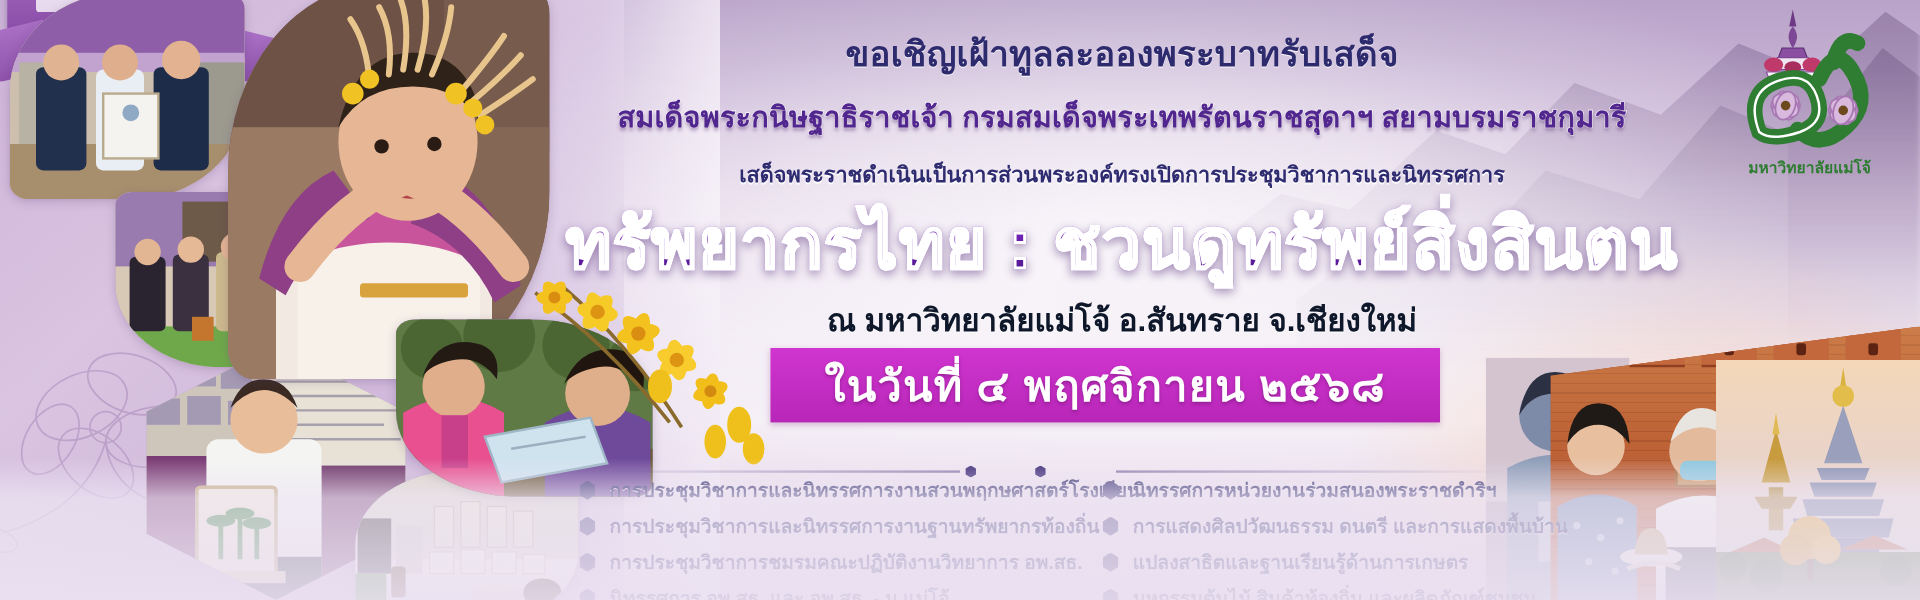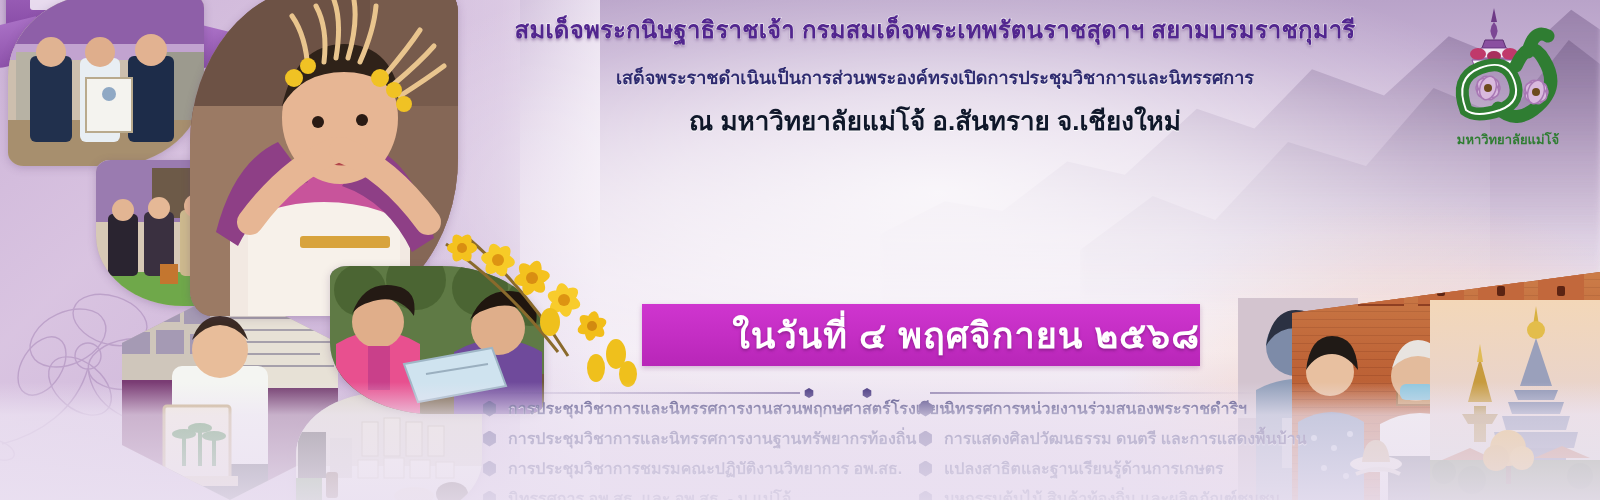--- a/index.html
+++ b/index.html
@@ -201,23 +201,23 @@
   .t-place {
     margin-top: 8px;
     font-size: 26px; font-weight: 600;
     color: #0f172a;
     text-shadow: 0 1px 0 rgba(255,255,255,.9);
     white-space: nowrap;
   }
 
   
   .date-band {
-    position: absolute; left: 642px; top: 304px; width: 558px; height: 62px;
+    position: absolute; left: 642px; top: 290px; width: 558px; height: 62px;
     background: linear-gradient(to bottom, #cf35cf 0%, #c42ec4 50%, #b826b8 100%);
-    display: flex; align-items: center; justify-content: flex-end;
+    display: flex; align-items: center; justify-content: center;
     box-shadow: 0 2px 5px rgba(110,20,110,.25);
   }
   .date-band .txt {
     font-size: 36px; font-weight: 700; color: #ffffff;
     letter-spacing: 1px;
     text-shadow: 0 2px 3px rgba(110,20,110,.55);
     white-space: nowrap;
   }
   .subdate {
     position: absolute; left: 642px; top: 364px; width: 558px;
@@ -680,22 +680,24 @@
           <ellipse rx="12" ry="8" transform="rotate(216)"></ellipse>
           <ellipse rx="12" ry="8" transform="rotate(288)"></ellipse>
         </g>
         <circle r="4" fill="#6d4a1e"></circle>
       </g>
       <text x="76" y="138" text-anchor="middle" font-family="'Liberation Sans',sans-serif" font-size="13" fill="#2f7d32" font-weight="bold">มหาวิทยาลัยแม่โจ้</text>
     </svg>
   </div>
 
   <div class="copy">
+    <div class="t-line1">ขอเชิญเฝ้าทูลละอองพระบาทรับเสด็จ</div>
     <div class="t-line2">สมเด็จพระกนิษฐาธิราชเจ้า กรมสมเด็จพระเทพรัตนราชสุดาฯ สยามบรมราชกุมารี</div>
     <div class="t-line3">เสด็จพระราชดำเนินเป็นการส่วนพระองค์ทรงเปิดการประชุมวิชาการและนิทรรศการ</div>
+    <div class="t-title">ทรัพยากรไทย : ชวนดูทรัพย์สิ่งสินตน</div>
     <div class="t-place">ณ มหาวิทยาลัยแม่โจ้ อ.สันทราย จ.เชียงใหม่</div>
   </div>
 
   <div class="date-band">
     <span class="txt">ในวันที่ ๔ พฤศจิกายน ๒๕๖๘</span>
   </div>
 
   <div class="rule left"></div>
   <div class="rule right"></div>
   <div class="rule-dot a"></div>

